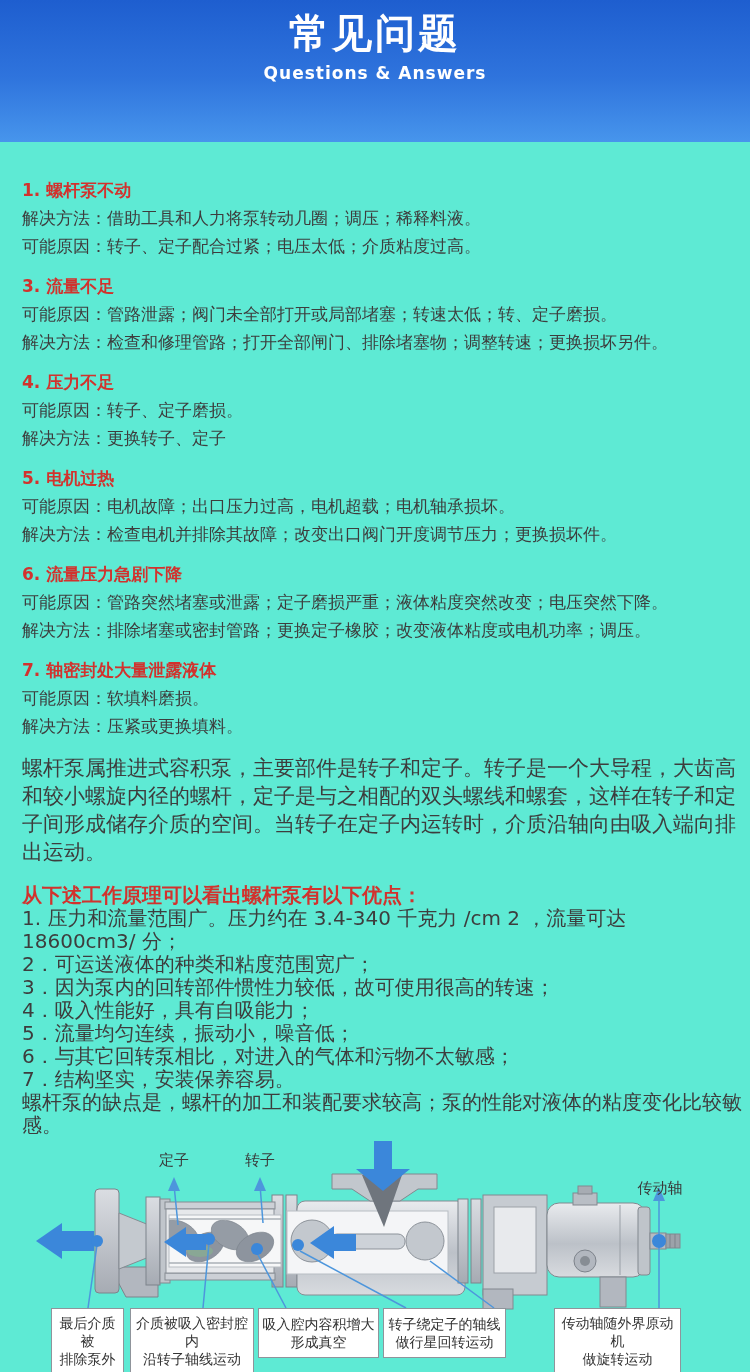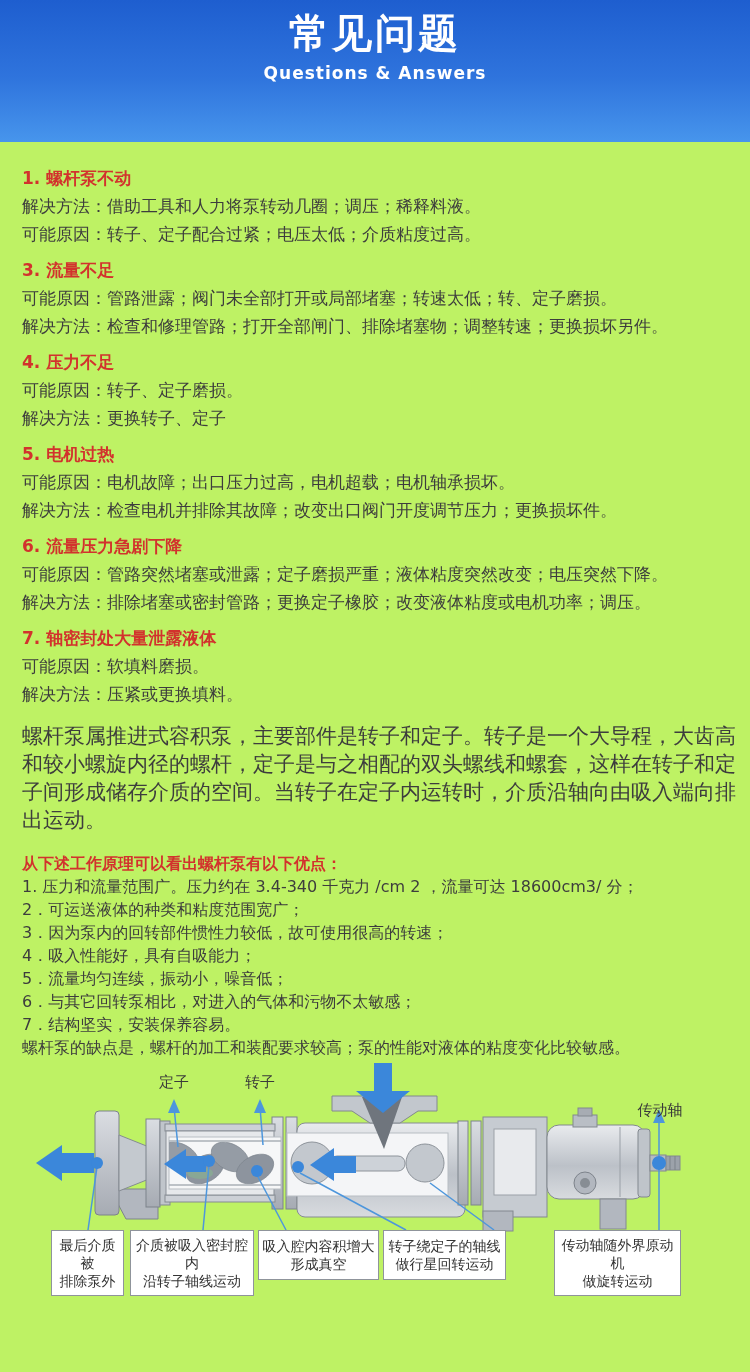--- a/index.html
+++ b/index.html
@@ -1,29 +1,29 @@
 <!DOCTYPE html>
 <html lang="zh"><head>
 <meta charset="utf-8">
 <style>
   html,body{margin:0;padding:0;background:#fff;}
-  .page{position:relative;width:750px;height:1372px;background:#bef264;overflow:hidden;
+  .page{position:relative;width:750px;height:1372px;background:#5eead4;overflow:hidden;
         font-family:"DejaVu Sans","Liberation Sans",sans-serif;}
   
   .banner{height:142px;background:linear-gradient(180deg,#1e5ecf 0%,#2f74dd 55%,#4795ec 100%);
           text-align:center;color:#fff;}
   .banner h1{margin:0;padding-top:11px;font-size:40px;line-height:44px;font-weight:900;letter-spacing:3px;}
   .banner .sub{margin-top:8px;font-size:17px;font-weight:bold;letter-spacing:1px;}
   
   .content{padding:22px 4px 0 22px;color:#3d3d3d;}
-  .qa{margin-bottom:8px;}
+  .qa{margin-bottom:8px;margin-top:12px;}
   .qa h2{margin:0;font-size:17px;line-height:28px;font-weight:bold;color:#d2322d;}
   .qa p{margin:0;font-size:17px;line-height:28px;}
   .desc{margin:14px 0 0 0;font-size:21px;line-height:28px;color:#3d3d3d;}
-  .adv{margin-top:18px;font-size:16px;line-height:23px;color:#3d3d3d;}
+  .adv{margin-top:18px;font-size:20px;line-height:23px;color:#3d3d3d;}
   .adv .adv-head{color:#d2322d;font-weight:bold;margin:0;}
   .adv p{margin:0;}
   
   .diagram{position:relative;width:750px;height:241px;margin-top:2px;}
   .diagram svg{position:absolute;left:0;top:0;}
   .part-label{position:absolute;font-size:15px;color:#3a3a3a;text-align:center;white-space:nowrap;}
   .callout{position:absolute;top:169px;box-sizing:border-box;border:1px solid #8f949b;background:#fff;
            font-size:14px;line-height:18px;color:#333;text-align:center;white-space:pre-line;
            display:flex;align-items:center;justify-content:center;padding:5px 2px;min-height:50px;}
   .co1{left:51px;width:73px;}

